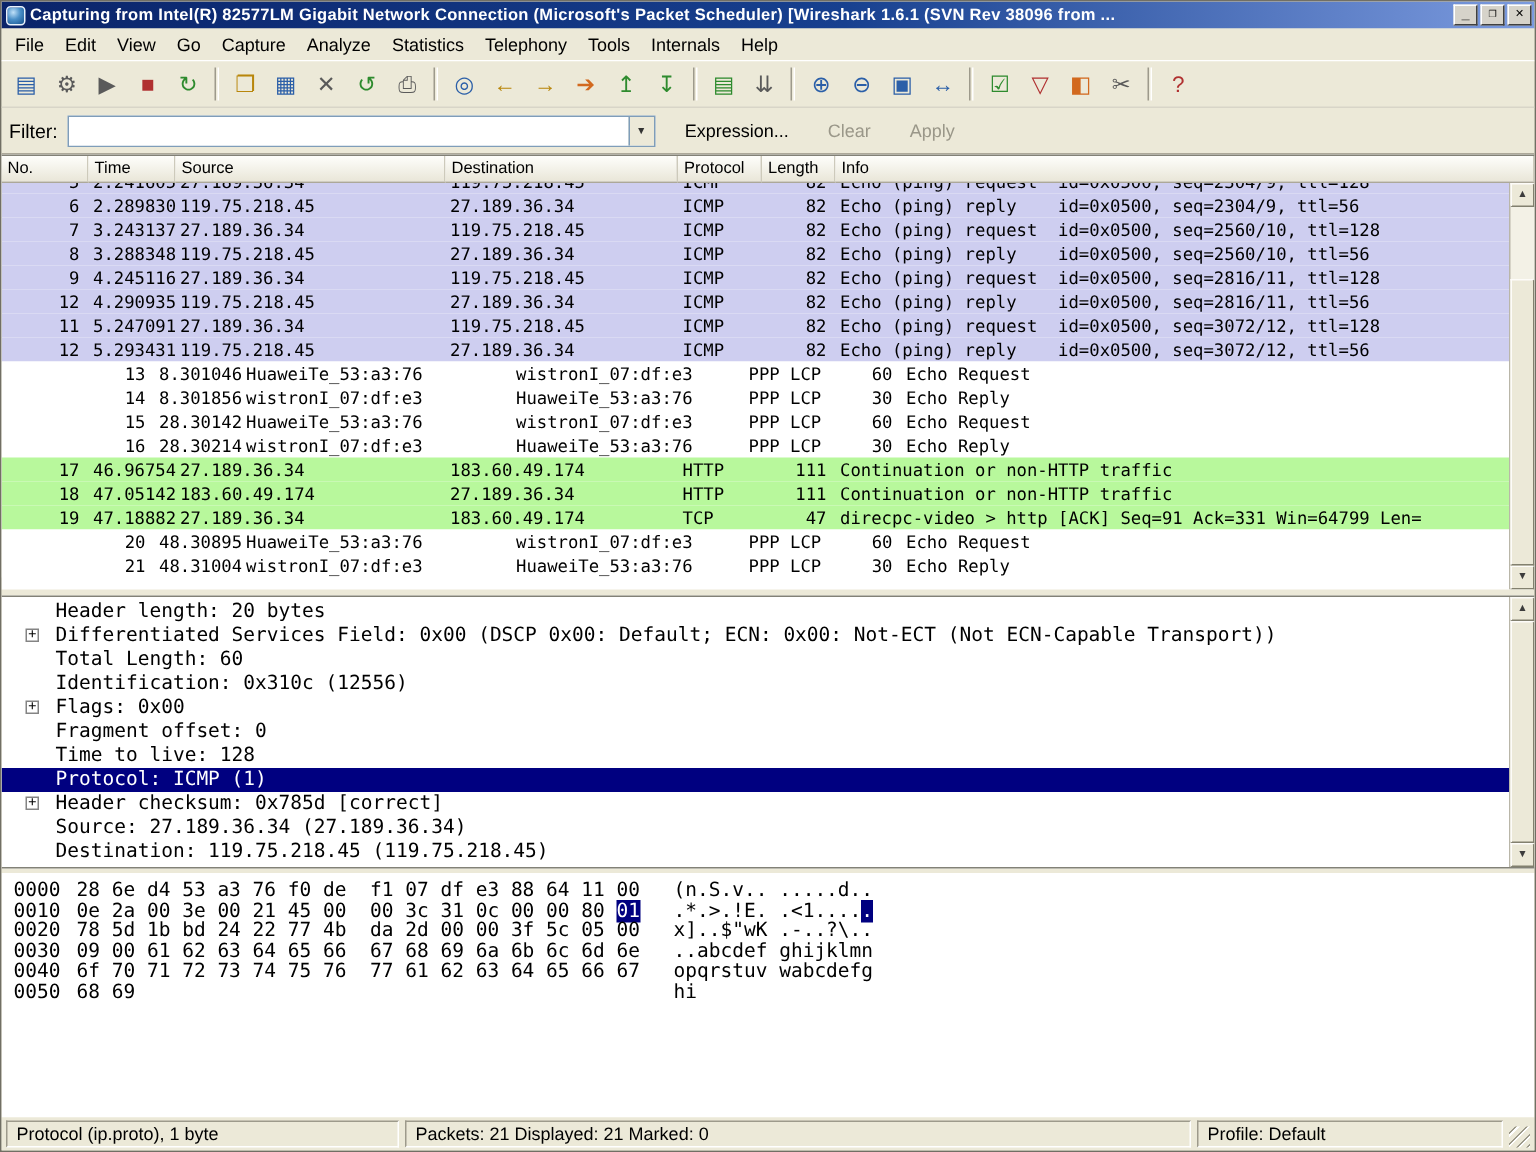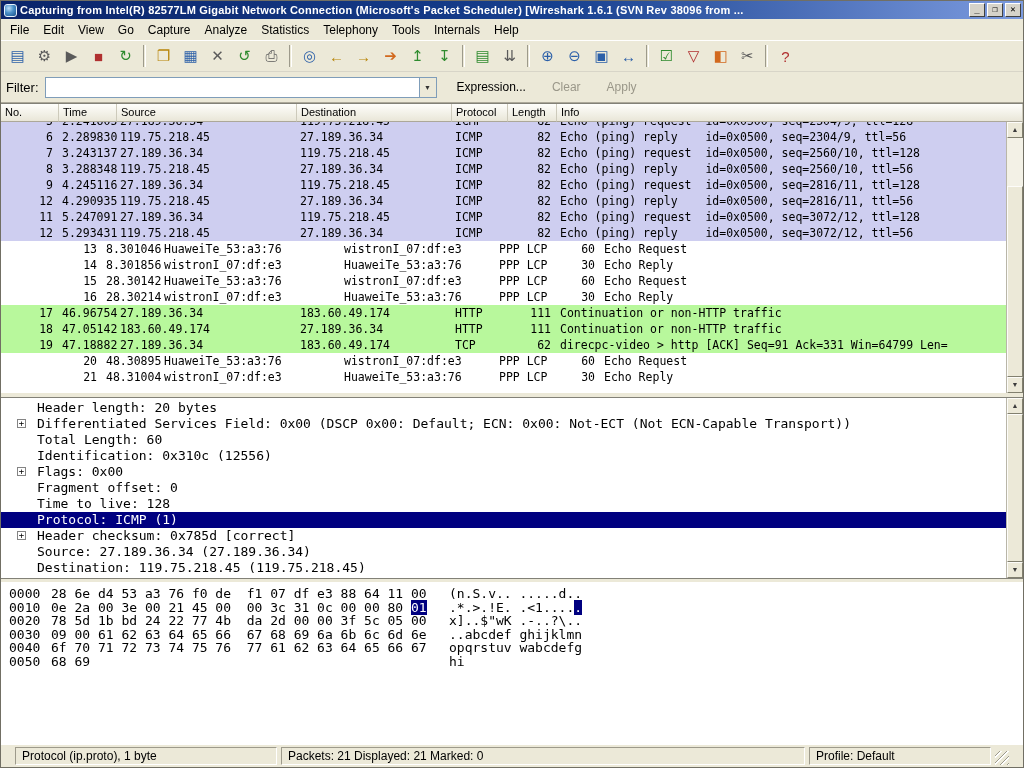--- a/index.html
+++ b/index.html
@@ -83,21 +83,21 @@
   
   .scrollbar { position:absolute; top:18px; right:0; bottom:0; width:17px; background:#F3F1E6; border-left:1px solid #B9B6A8; display:flex; flex-direction:column; }
   .details .scrollbar { top:0; }
   .sb-btn { flex:0 0 16px; background:#ECE9D8; border:1px solid; border-color:#FDFCF9 #82806F #82806F #FDFCF9; text-align:center; font-size:7px; line-height:14px; color:#3C3C3C; }
   .sb-track { flex:1; position:relative; }
   .sb-thumb { position:absolute; left:0; width:100%; background:#ECE9D8; border:1px solid; border-color:#FDFCF9 #82806F #82806F #FDFCF9; }
   .plist .sb-thumb { bottom:0; height:80%; }
   .details .sb-thumb { top:0; height:100%; }
 
   
-  .statusbar { height:22px; display:flex; align-items:center; gap:4px; padding:2px 14px; background:#ECE9D8; }
+  .statusbar { height:22px; display:flex; align-items:center; gap:4px; padding:2px 3px; background:#ECE9D8; }
   .sb-panel { height:18px; padding:1px 6px; line-height:15px; font-size:12px; border:1px solid; border-color:#9D9A8B #FFFFFF #FFFFFF #9D9A8B; white-space:nowrap; overflow:hidden; }
   .sb-left  { width:262px; }
   .sb-mid   { width:524px; }
   .sb-right { flex:1; }
   .grip { width:14px; height:14px; align-self:flex-end;
     background:repeating-linear-gradient(135deg,transparent 0 3px,#9D9A8B 3px 4px,#fff 4px 5px); }
 </style>
 </head>
 <body>
 
@@ -378,21 +378,21 @@
           <span class="c-proto">HTTP</span>
           <span class="c-len">111</span>
           <span class="c-info">Continuation or non-HTTP traffic</span>
         </div>
         <div class="prow http">
           <span class="c-no">19</span>
           <span class="c-time">47.188828</span>
           <span class="c-src">27.189.36.34</span>
           <span class="c-dst">183.60.49.174</span>
           <span class="c-proto">TCP</span>
-          <span class="c-len">62</span>
+          <span class="c-len">47</span>
           <span class="c-info">direcpc-video &gt; http [ACK] Seq=91 Ack=331 Win=64799 Len=</span>
         </div>
         <div class="prow plain">
           <span class="c-no">20</span>
           <span class="c-time">48.308951</span>
           <span class="c-src">HuaweiTe_53:a3:76</span>
           <span class="c-dst">wistronI_07:df:e3</span>
           <span class="c-proto">PPP LCP</span>
           <span class="c-len">60</span>
           <span class="c-info">Echo Request</span>

